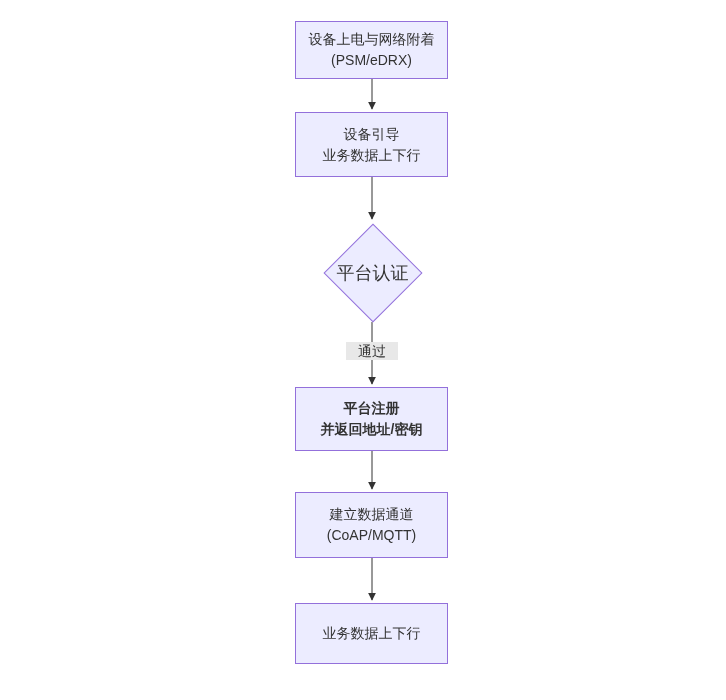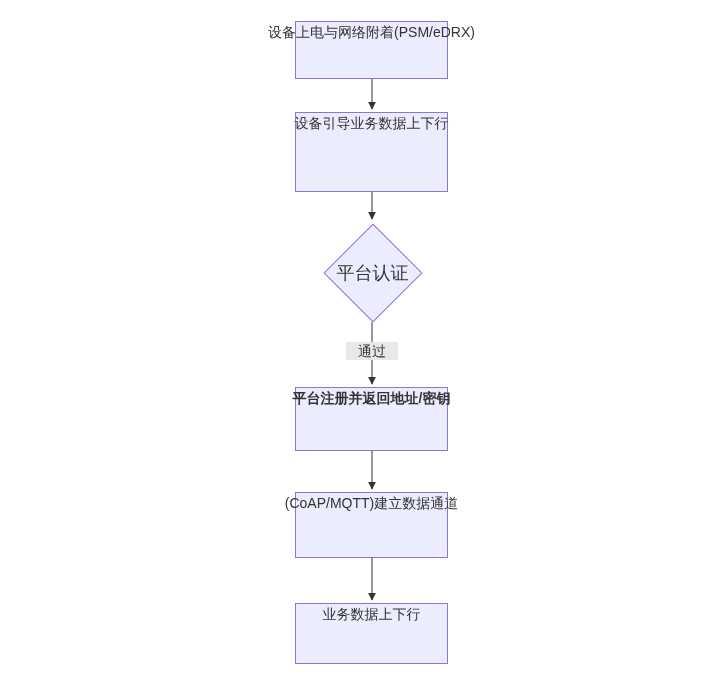--- a/index.html
+++ b/index.html
@@ -28,20 +28,21 @@
     left: 295px;
     width: 153px;
     box-sizing: border-box;
     background: var(--node-fill, #ECECFF);
     border: 1px solid var(--node-border, #9370DB);
     color: var(--text, #333333);
     font-size: 14px;
     line-height: 21px;
     text-align: center;
     display: flex;
+    flex-direction: column;
     justify-content: center;
   }
   .node-line {
     white-space: nowrap;
   }
   .diamond-wrap {
     position: absolute;
     left: 322px;
     top: 222px;
     width: 101px;
@@ -78,21 +79,21 @@
     transform: translate(-50%, -50%);
     background: var(--edge-label-bg, #e8e8e8);
     color: var(--text, #333333);
     font-size: 14px;
     line-height: 18px;
     padding: 0 12px;
     white-space: nowrap;
   }
   
   .n0 { top: 21px;  height: 58px; }
-  .n1 { top: 112px; height: 80px; }
+  .n1 { top: 112px; height: 65px; }
   .n3 { top: 387px; height: 64px; font-weight: bold; }
   .n4 { top: 492px; height: 66px; }
   .n5 { top: 603px; height: 61px; }
 </style>
 </head>
 <body>
 
 <div class="canvas">
 
   <svg class="connectors" viewBox="0 0 726 700" xmlns="http://www.w3.org/2000/svg">
@@ -124,21 +125,21 @@
   </div>
 
   <div class="edge-label">通过</div>
 
   <div class="node-rect n3">
     <div class="node-line">平台注册</div>
     <div class="node-line">并返回地址/密钥</div>
   </div>
 
   <div class="node-rect n4">
+    <div class="node-line">建立数据通道</div>
     <div class="node-line">(CoAP/MQTT)</div>
-    <div class="node-line">建立数据通道</div>
   </div>
 
   <div class="node-rect n5">
     <div class="node-line">业务数据上下行</div>
   </div>
 
 </div>
 
 </body></html>

